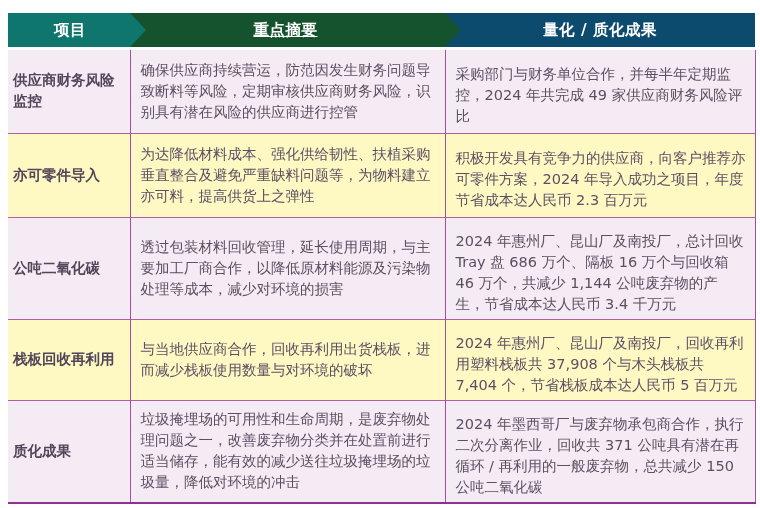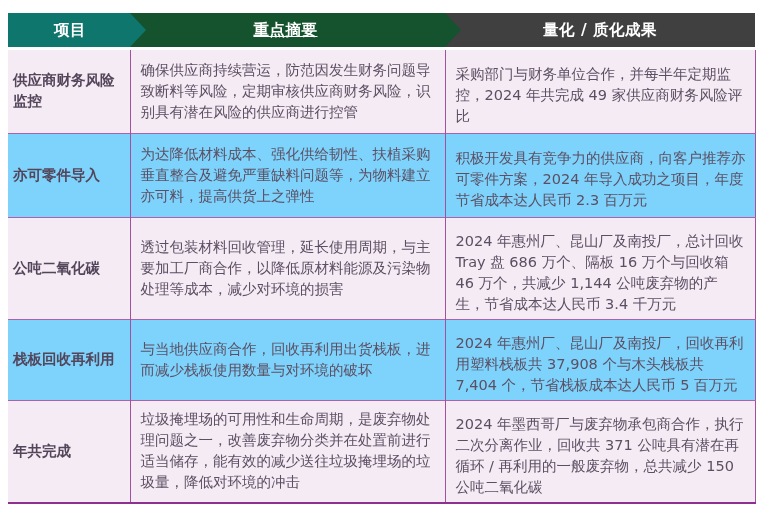--- a/index.html
+++ b/index.html
@@ -11,26 +11,26 @@
 
   
   .header-band { display:flex; height:34px; position:relative; }
   .seg {
     position:relative; height:34px; display:flex; align-items:center; justify-content:center;
     color:#ffffff; font-weight:bold; font-size:15.5px; letter-spacing:0.5px;
   }
   .seg-arrow { clip-path: polygon(0 0, calc(100% - 16px) 0, 100% 50%, calc(100% - 16px) 100%, 0 100%); }
   .seg-1 { width:138px; background:#0f766e; z-index:3; padding-right:14px; box-sizing:border-box; }
   .seg-2 { width:331px; margin-left:-16px; background:#14532d; z-index:2; padding-right:20px; box-sizing:border-box;text-decoration:underline; }
-  .seg-3 { width:310px; margin-left:-16px; background:#404040; z-index:1; }
+  .seg-3 { width:310px; margin-left:-16px; background:#0c4a6e; z-index:1; }
 
   
   table.grid {
     border-collapse:collapse; width:747px; margin-top:3px; table-layout:fixed;
-    border-right:1px solid #a4509e; border-bottom:2px solid #8e3090; background:#7dd3fc;
+    border-right:1px solid #a4509e; border-bottom:2px solid #8e3090; background:#fef9c3;
   }
   td {
     vertical-align:middle; font-size:14.5px; line-height:21px; color:#5c4f63;
     word-break:break-word; box-sizing:border-box;
   }
   tr.stripe { background:#f5ebf4; }
   tr + tr td { border-top:1px solid #b05fa9; }
   td.c1 { width:122px; font-weight:700; color:#53455a; padding:4px 6px 4px 5px; border-right:1px solid #a4509e; }
   td.c2 { width:315px; padding:4px 8px 4px 10px; border-right:1px solid #a4509e; }
   td.c3 { width:310px; padding:13px 8px 4px 10px; }
@@ -74,21 +74,21 @@
           <td class="c1">公吨二氧化碳</td>
           <td class="c2">透过包装材料回收管理，延长使用周期，与主要加工厂商合作，以降低原材料能源及污染物处理等成本，减少对环境的损害</td>
           <td class="c3">2024 年惠州厂、昆山厂及南投厂，总计回收 Tray 盘 686 万个、隔板 16 万个与回收箱 46 万个，共减少 1,144 公吨废弃物的产生，节省成本达人民币 3.4 千万元</td>
         </tr>
         <tr class="r4">
           <td class="c1">栈板回收再利用</td>
           <td class="c2">与当地供应商合作，回收再利用出货栈板，进而减少栈板使用数量与对环境的破坏</td>
           <td class="c3">2024 年惠州厂、昆山厂及南投厂，回收再利用塑料栈板共 37,908 个与木头栈板共 7,404 个，节省栈板成本达人民币 5 百万元</td>
         </tr>
         <tr class="r5 stripe">
-          <td class="c1">年共完成</td>
+          <td class="c1">质化成果</td>
           <td class="c2">垃圾掩埋场的可用性和生命周期，是废弃物处理问题之一，改善废弃物分类并在处置前进行适当储存，能有效的减少送往垃圾掩埋场的垃圾量，降低对环境的冲击</td>
           <td class="c3">2024 年墨西哥厂与废弃物承包商合作，执行二次分离作业，回收共 371 公吨具有潜在再循环 / 再利用的一般废弃物，总共减少 150 公吨二氧化碳</td>
         </tr>
       </tbody>
     </table>
 
   </div>
 </div>
 
 </body></html>

